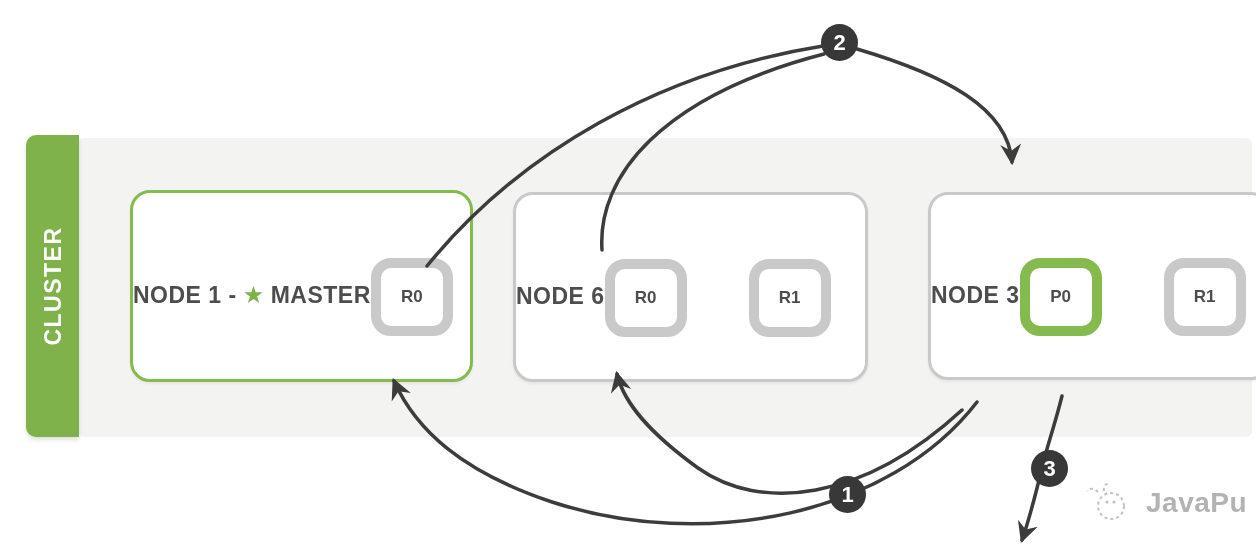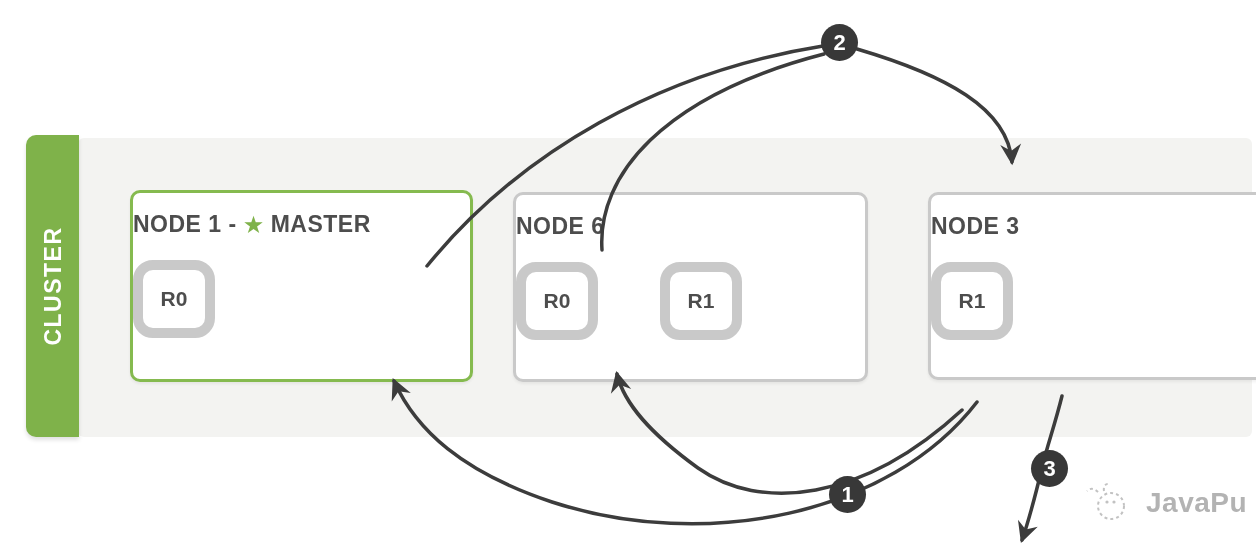--- a/index.html
+++ b/index.html
@@ -22,34 +22,34 @@
     background:var(--panel-bg);border-radius:6px;}
   .cluster-tab{position:absolute;left:26px;top:135px;width:53px;height:302px;
     background:var(--green);border-radius:10px 0 0 10px;
     box-shadow:0 3px 4px rgba(0,0,0,0.12);}
   .cluster-text{position:absolute;left:50%;top:50%;
     transform:translate(-50%,-50%) rotate(-90deg);
     color:#fff;font-weight:bold;font-size:23px;letter-spacing:1.5px;white-space:nowrap;}
 
   
   .node{position:absolute;top:190px;height:192px;background:#ffffff;
-    border:3px solid var(--gray-border);border-radius:10px;
-    display:flex;flex-direction:column;align-items:flex-start;
+    border:3px solid var(--gray-border);border-radius:20px;
+    display:flex;flex-direction:row;align-items:center;
     box-shadow:0 2px 3px rgba(0,0,0,0.06);}
   .node--master{border-color:var(--green-border);}
   .node1{left:130px;width:343px;}
   .node2{left:513px;width:355px;top:192px;height:190px;}
   .node3{left:892px;width:343px;top:192px;height:188px;margin-left:36px;}
   .node-title{margin-top:18px;display:flex;align-items:center;gap:6px;
     font-weight:bold;font-size:23px;color:var(--text-dark);letter-spacing:0.5px;}
   .star{color:var(--green);font-size:24px;line-height:1;}
   .shards{display:flex;gap:62px;margin-top:22px;}
   .shard{width:82px;height:78px;border:10px solid var(--gray-border);
     border-radius:20px;background:#fff;display:flex;align-items:center;justify-content:center;
-    font-weight:bold;font-size:21px;color:var(--text-dark);}
+    font-weight:bold;font-size:17px;color:var(--text-dark);}
   .shard--primary{border-color:var(--green-border);}
 
   
   svg.arrows{position:absolute;left:0;top:0;width:1256px;height:554px;pointer-events:none;}
   svg.arrows path.flow{fill:none;stroke:var(--arrow);stroke-width:3.5px;stroke-linecap:round;}
 
   
   .badge{position:absolute;width:37px;height:37px;border-radius:50%;
     background:var(--badge-bg);color:#ffffff;font-weight:bold;font-size:22px;
     display:flex;align-items:center;justify-content:center;}
@@ -100,20 +100,23 @@
         <span>R1</span>
       </div>
     </div>
   </div>
 
   <div class="node node3">
     <div class="node-title">
       <span>NODE 3</span>
     </div>
     <div class="shards">
+      <div class="shard shard--primary">
+        <span>P0</span>
+      </div>
       <div class="shard">
         <span>R1</span>
       </div>
     </div>
   </div>
 
   <svg class="arrows" viewBox="0 0 1256 554">
     <defs>
       <marker id="ah" viewBox="0 0 10 10" refX="8.2" refY="5" markerWidth="6.5" markerHeight="6.5" orient="auto-start-reverse">
         <path d="M0.4 0.4 L9.6 5 L0.4 9.6 L3.3 5 Z" fill="#3c3c3c"></path>

